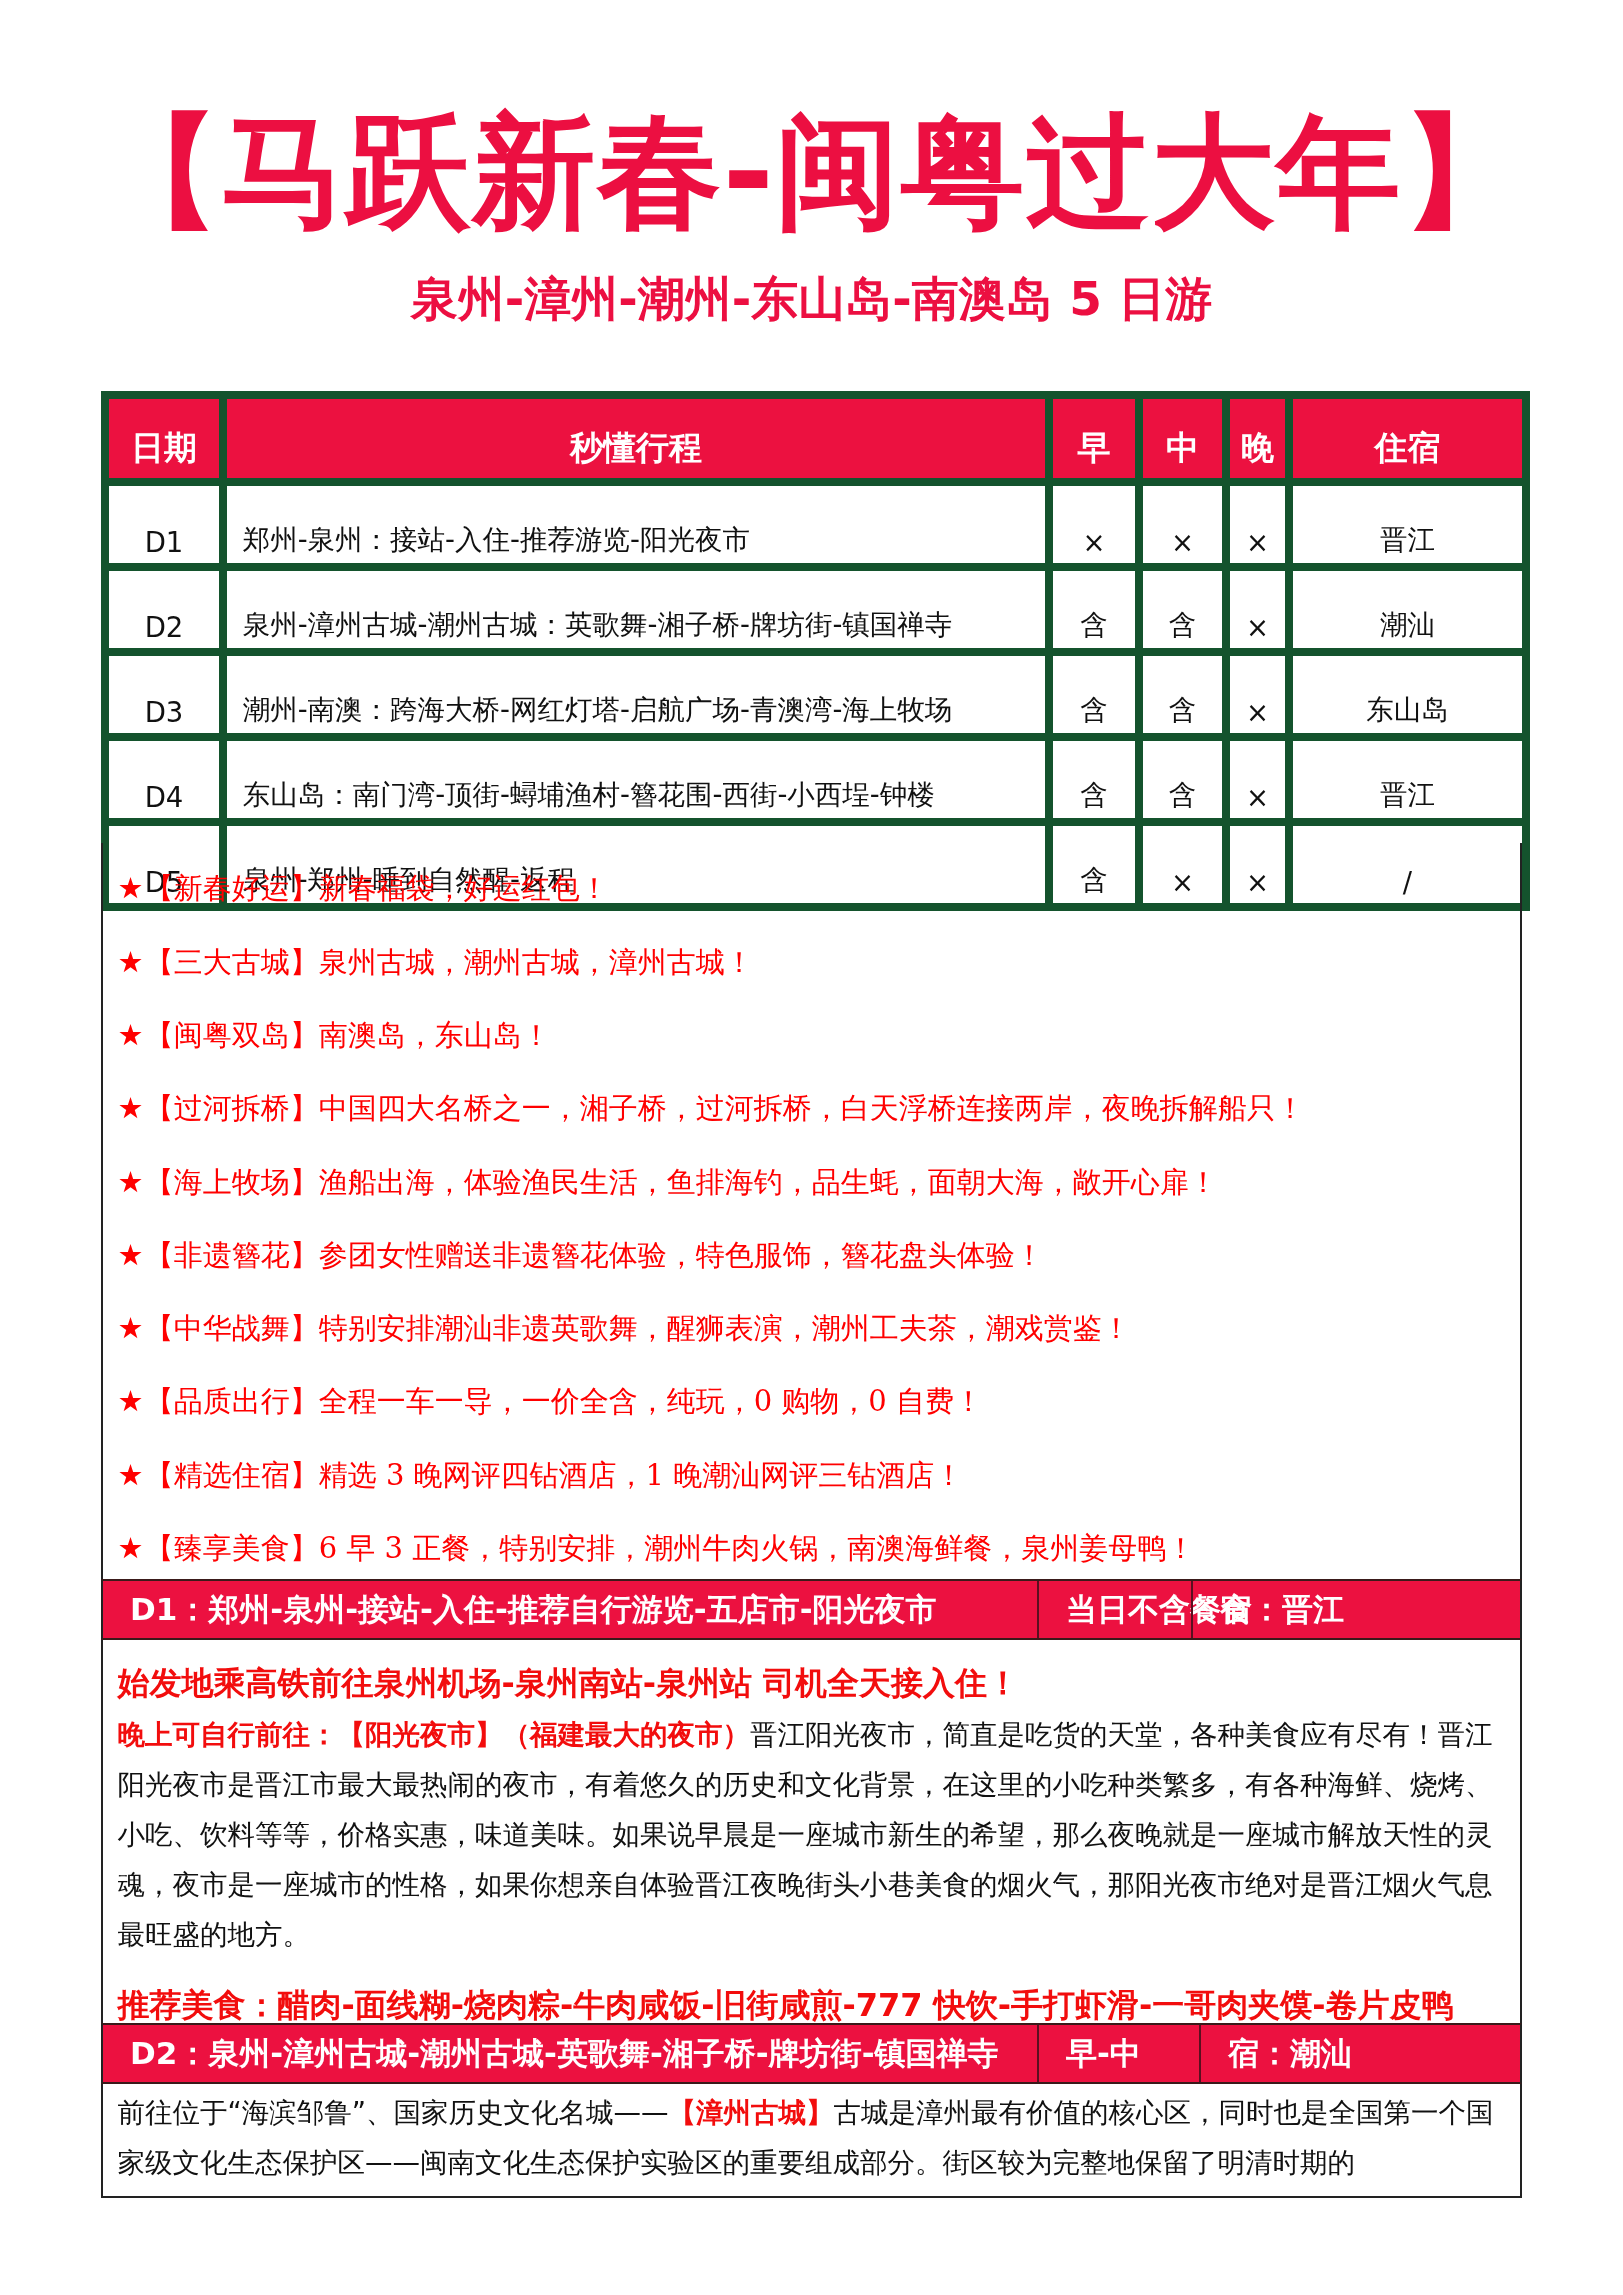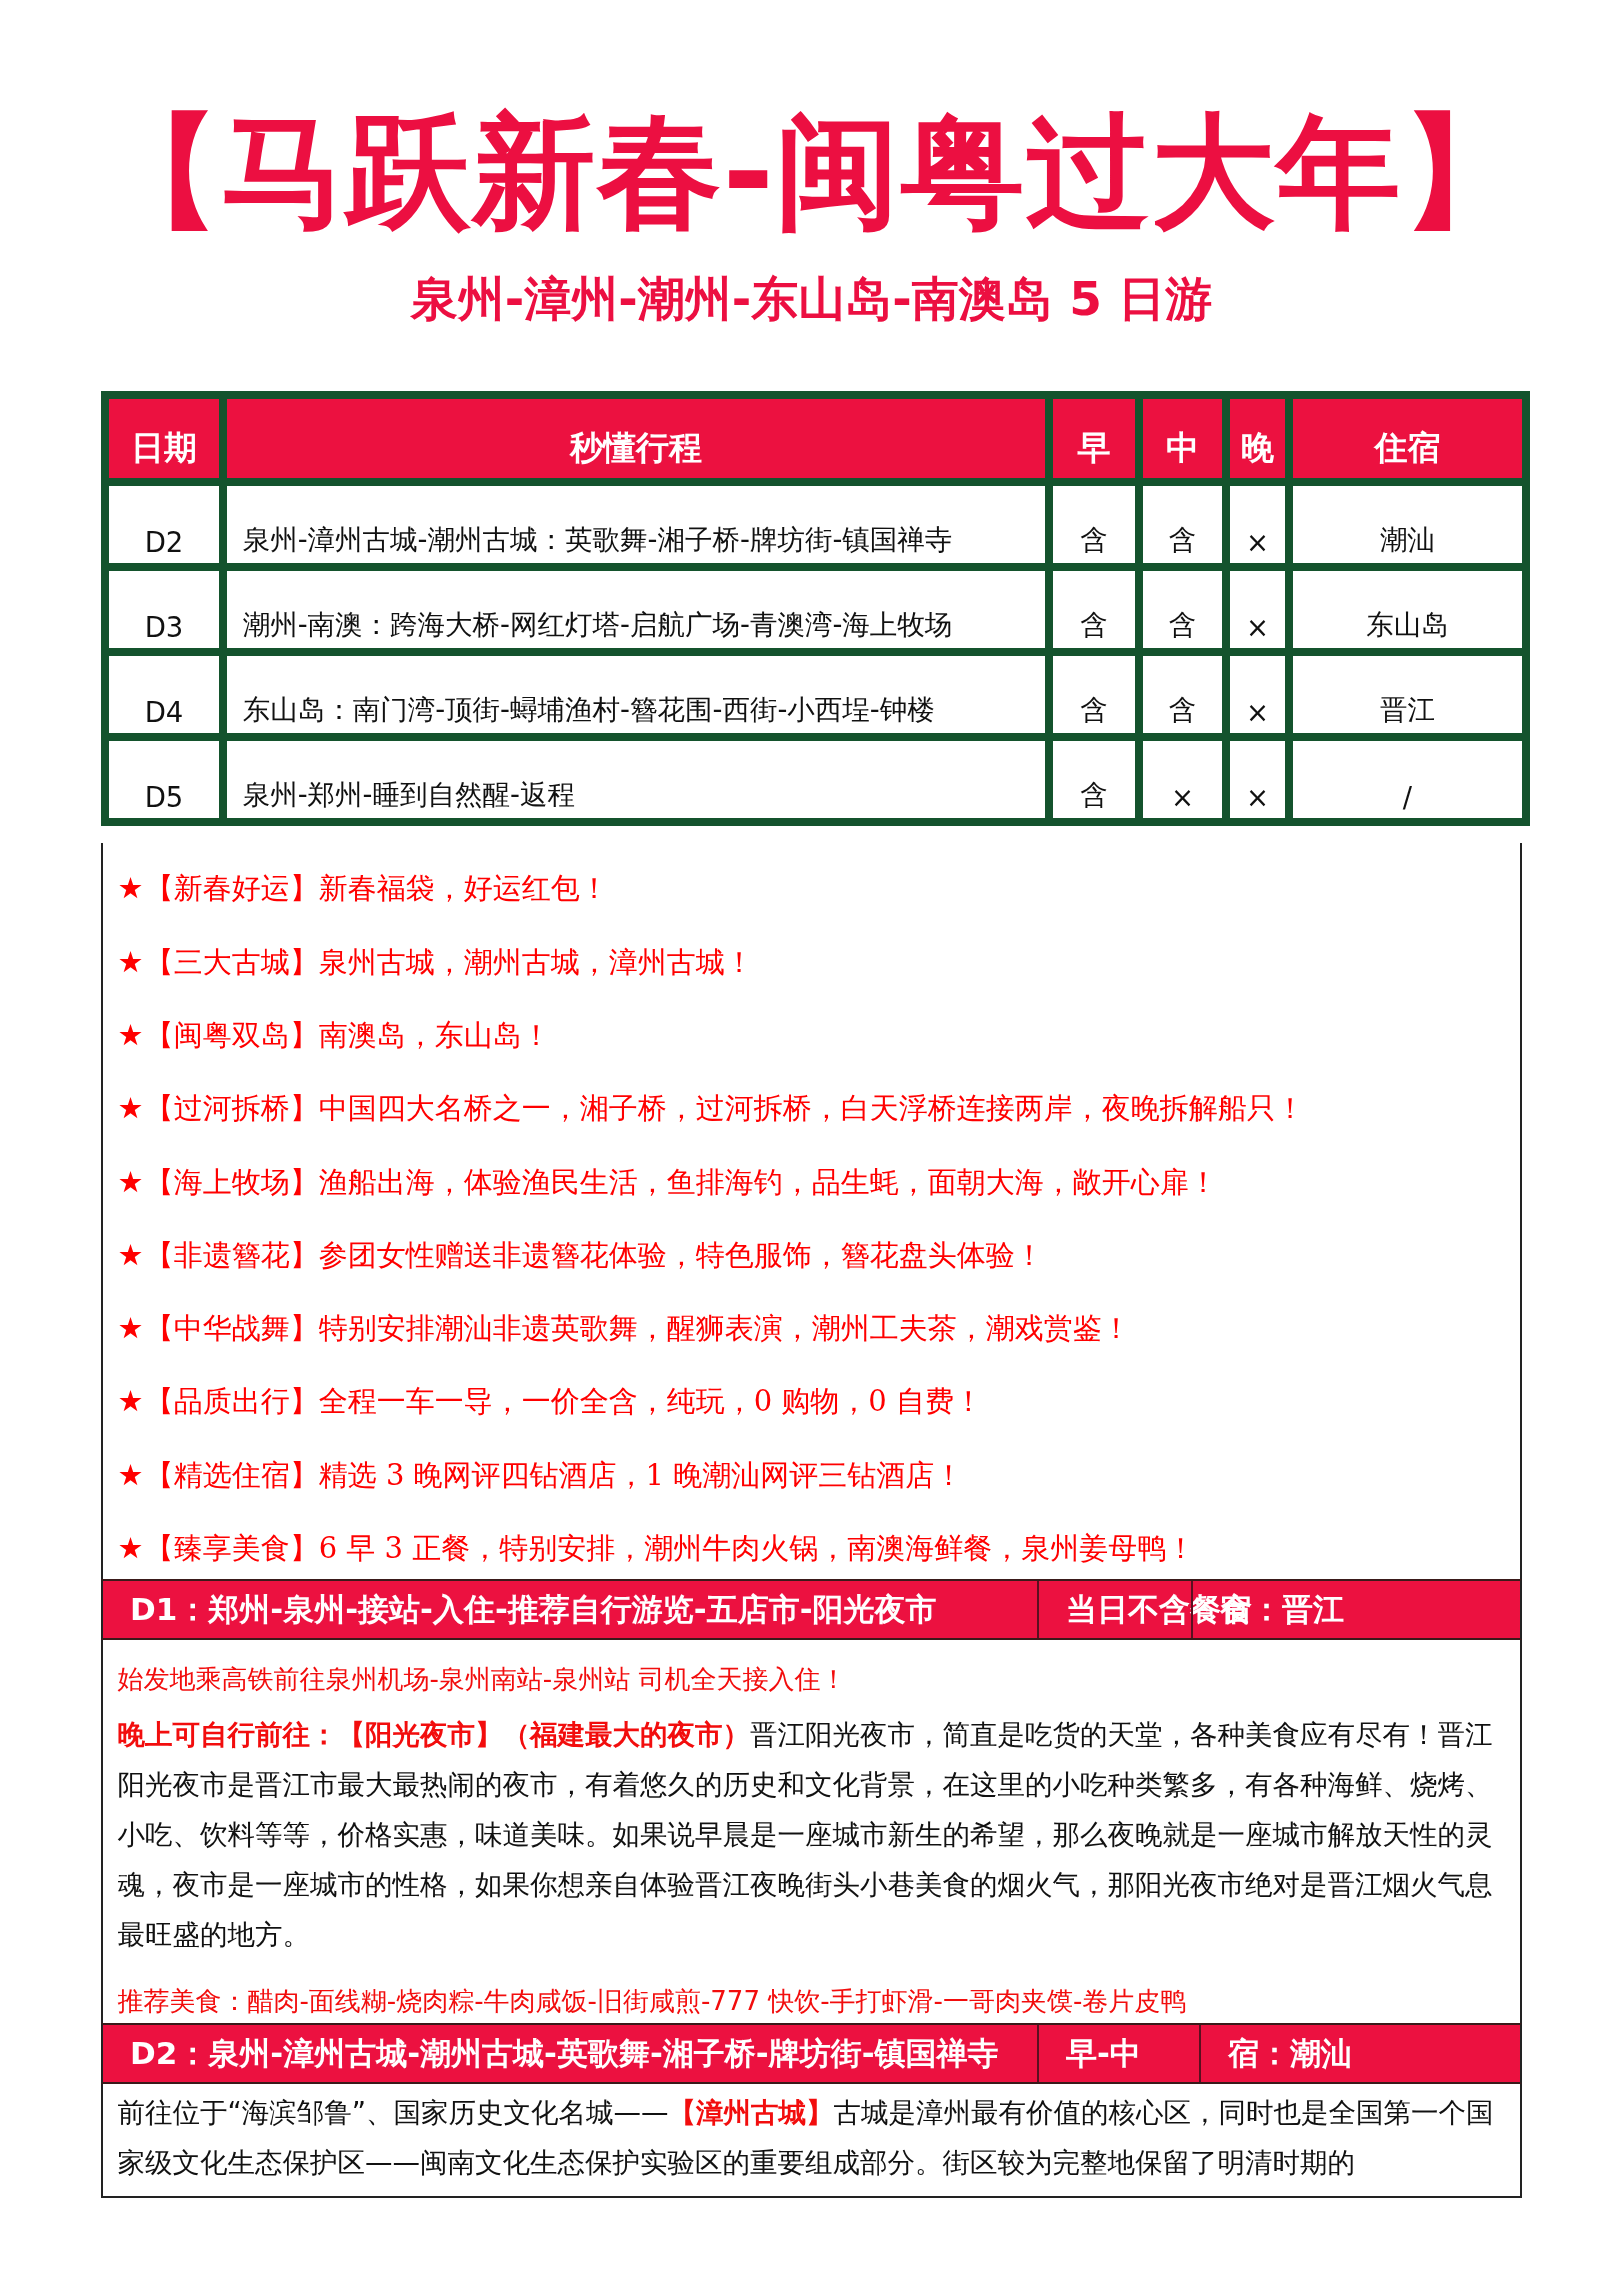--- a/index.html
+++ b/index.html
@@ -24,21 +24,21 @@
 
   .day-head { position: absolute; left: 101px; width: 1421px; height: 61px; background: #EC1140;
               border-top: 2px solid #3a1a1a; border-bottom: 2px solid #3a1a1a; border-left: 2px solid #222; border-right: 2px solid #222;
               box-sizing: border-box; color: #fff; font-weight: 800; font-size: 31px; }
   .day-head .cell { position: absolute; top: 0; height: 100%; display: flex; align-items: center; padding-left: 27px; box-sizing: border-box; white-space: nowrap; }
   .day-head .div { border-left: 2px solid #5a1020; }
 
   .day-body { position: absolute; left: 101px; width: 1421px; border-left: 2px solid #222; border-right: 2px solid #222; box-sizing: border-box; }
   .para { position: absolute; left: 14.4px; right: 14.4px; font-size: 27.5px; line-height: 50px; color: #111; }
   .red-bold { color: #F20D0D; font-weight: 800; }
-  .lead { position: absolute; left: 14.4px; font-size: 26px; font-weight: 400; color: #F20D0D; white-space: nowrap; }
+  .lead { position: absolute; left: 14.4px; font-size: 32px; font-weight: 700; color: #F20D0D; white-space: nowrap; }
   .bottom-line { position: absolute; left: 101px; width: 1421px; top: 2196px; height: 0; border-top: 2.6px solid #222; }
 </style>
 </head>
 <body>
 
 <div class="title">【马跃新春-闽粤过大年】</div>
 <div class="subtitle">泉州-漳州-潮州-东山岛-南澳岛 5 日游</div>
 
 <table class="itin">
   <colgroup>
@@ -53,20 +53,28 @@
     <tr>
       <th>日期</th>
       <th>秒懂行程</th>
       <th>早</th>
       <th>中</th>
       <th>晚</th>
       <th>住宿</th>
     </tr>
   </thead>
   <tbody>
+    <tr>
+      <td>D1</td>
+      <td class="route">郑州-泉州：接站-入住-推荐游览-阳光夜市</td>
+      <td>×</td>
+      <td>×</td>
+      <td>×</td>
+      <td>晋江</td>
+    </tr>
     <tr>
       <td>D2</td>
       <td class="route">泉州-漳州古城-潮州古城：英歌舞-湘子桥-牌坊街-镇国禅寺</td>
       <td>含</td>
       <td>含</td>
       <td>×</td>
       <td>潮汕</td>
     </tr>
     <tr>
       <td>D3</td>

